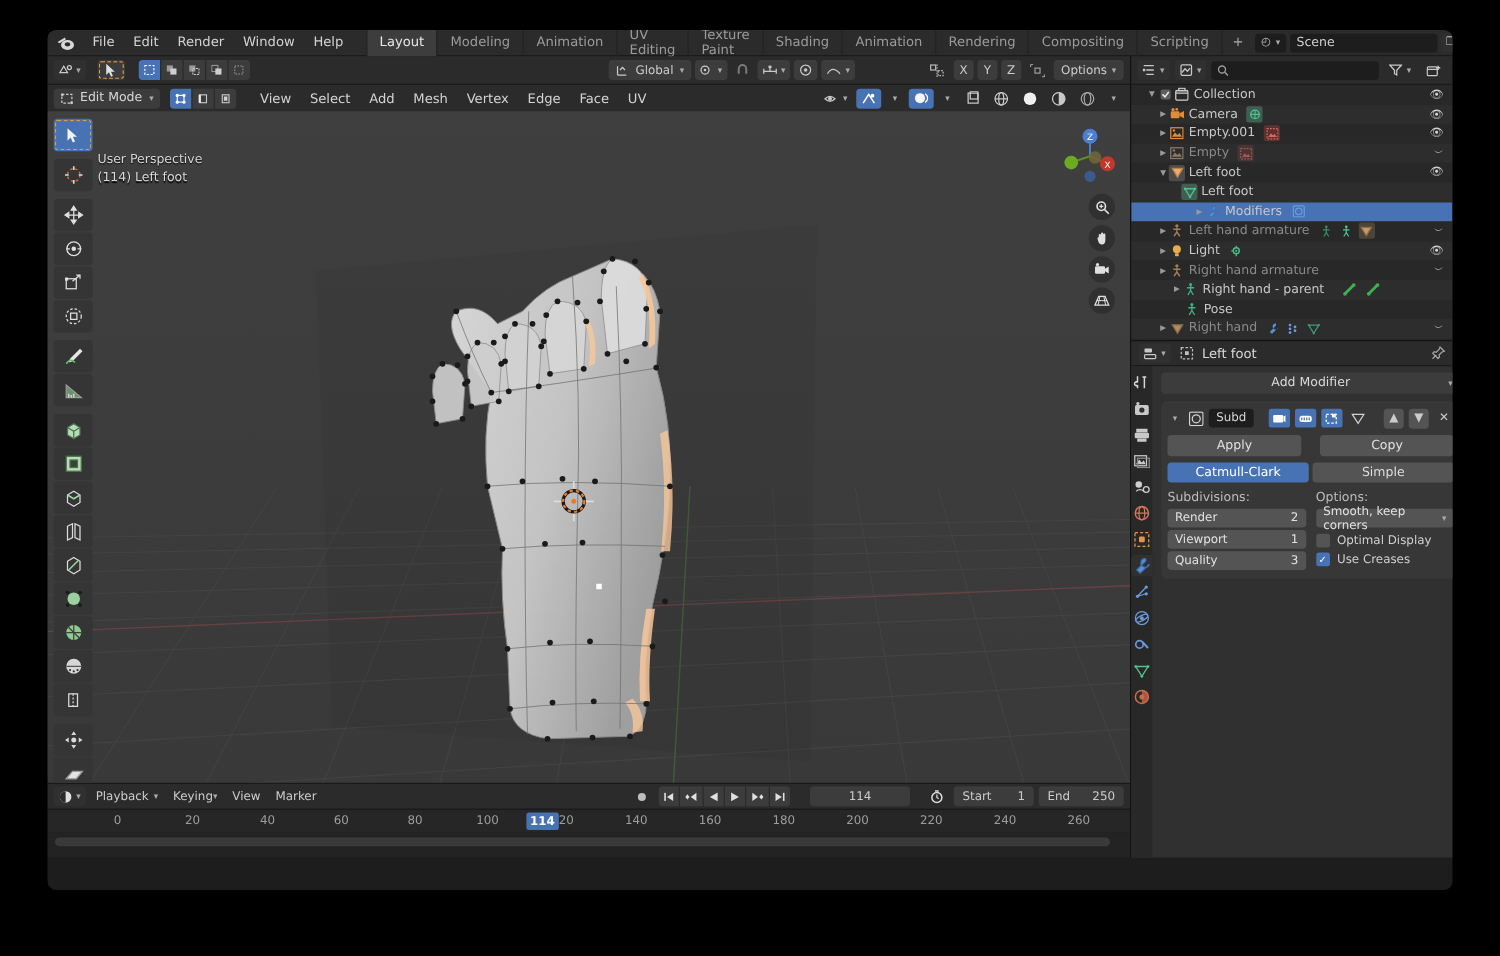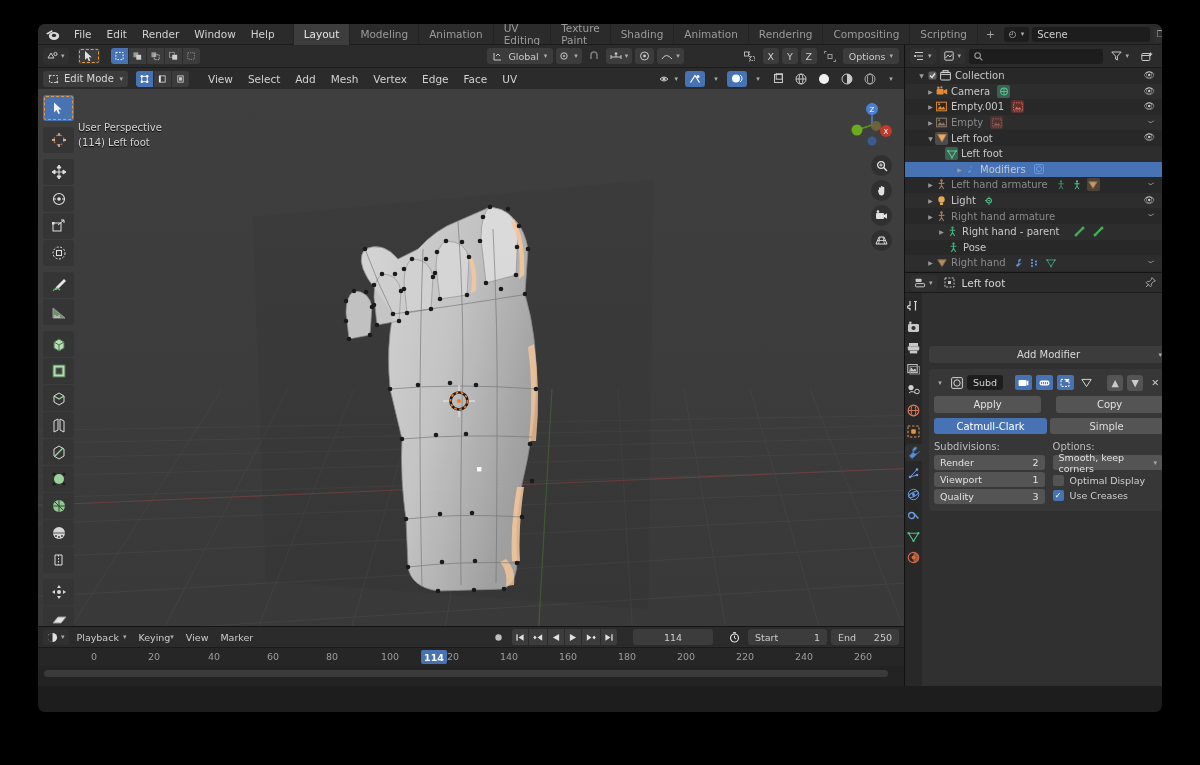--- a/index.html
+++ b/index.html
@@ -181,21 +181,21 @@
     padding:0 6px; border-top:1px solid #141414; border-bottom:1px solid #1b1b1b;
   }
   .props-title{ font-size:10.5px; color:#d6d6d6; }
   .props-body{ flex:1; display:flex; background:#303030; }
   .tabcol{ width:19px; background:#282828; padding-top:4px; display:flex; flex-direction:column; align-items:center; gap:4px; }
   .ptab{ width:17px; height:17px; display:flex; align-items:center; justify-content:center; border-radius:3px 0 0 3px;}
   .ptab.active{ background:#303030; }
   .pcontent{ flex:1; padding:5px 7px; }
   .addmod{
     height:17px; background:#3c3c3c; border-radius:3px; display:flex; align-items:center;
-    justify-content:center; font-size:10px; color:#d9d9d9; position:relative;margin-top:48px;
+    justify-content:center; font-size:10px; color:#d9d9d9; position:relative;
   }
   .addmod .caret{ position:absolute; right:6px; }
   .modpanel{ margin-top:6px; background:#373737; border-radius:4px; padding:5px; }
   .modhead{ display:flex; align-items:center; gap:4px; height:17px; }
   .nametag{
     background:#1d1d1d;border-radius:3px;height:15px;display:flex;align-items:center;
     padding:0 6px;font-size:9.5px;color:#d4d4d4;
   }
   .tgl{ width:17px;height:15px;border-radius:2px;background:#4772b3;display:flex;align-items:center;justify-content:center; }
   .tgl.off{ background:transparent; }
@@ -879,21 +879,21 @@
 
         <div class="hbtn" style="width:80px;justify-content:center;margin-left:12px">114</div>
 
         <div class="hbtn ghost" style="margin-left:8px">
           <svg width="11" height="11" viewBox="0 0 11 11">
                 <circle cx="5.5" cy="6" r="4" fill="none" stroke="#dcdcdc" stroke-width="1.2"></circle>
                 <path d="M5.5 3.6 L5.5 6 L7 7" stroke="#dcdcdc" fill="none"></path>
                 <path d="M4 0.8 L7 0.8" stroke="#dcdcdc" stroke-width="1.3"></path>
               </svg>
         </div>
-        <div class="hbtn" style="width:79px;justify-content:space-between;padding:0 7px">
+        <div class="hbtn" style="width:64px;justify-content:space-between;padding:0 7px">
           <span>Start</span>
           <span>1</span>
         </div>
         <div class="hbtn" style="width:68px;justify-content:space-between;padding:0 7px">
           <span>End</span>
           <span>250</span>
         </div>
       </div>
 
       <div class="tl-scale">

